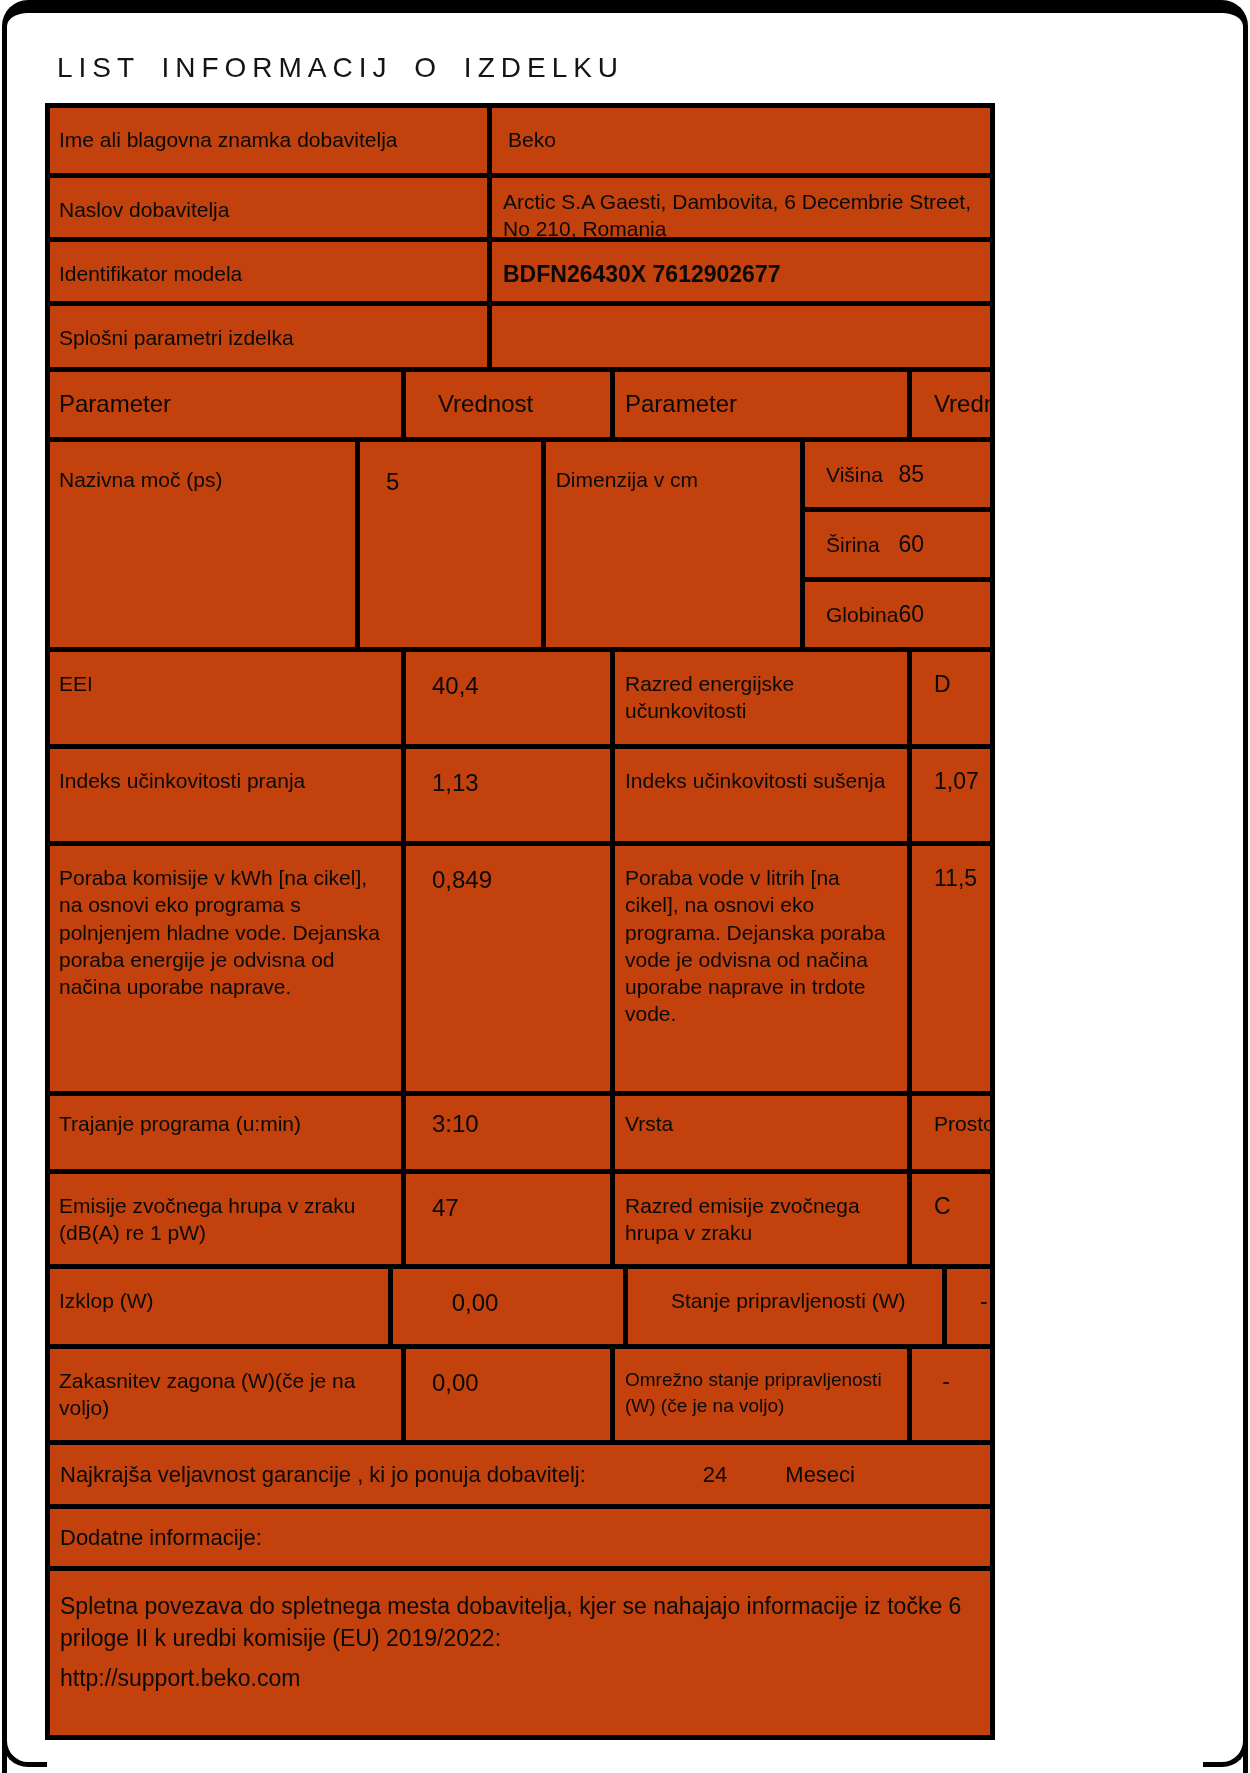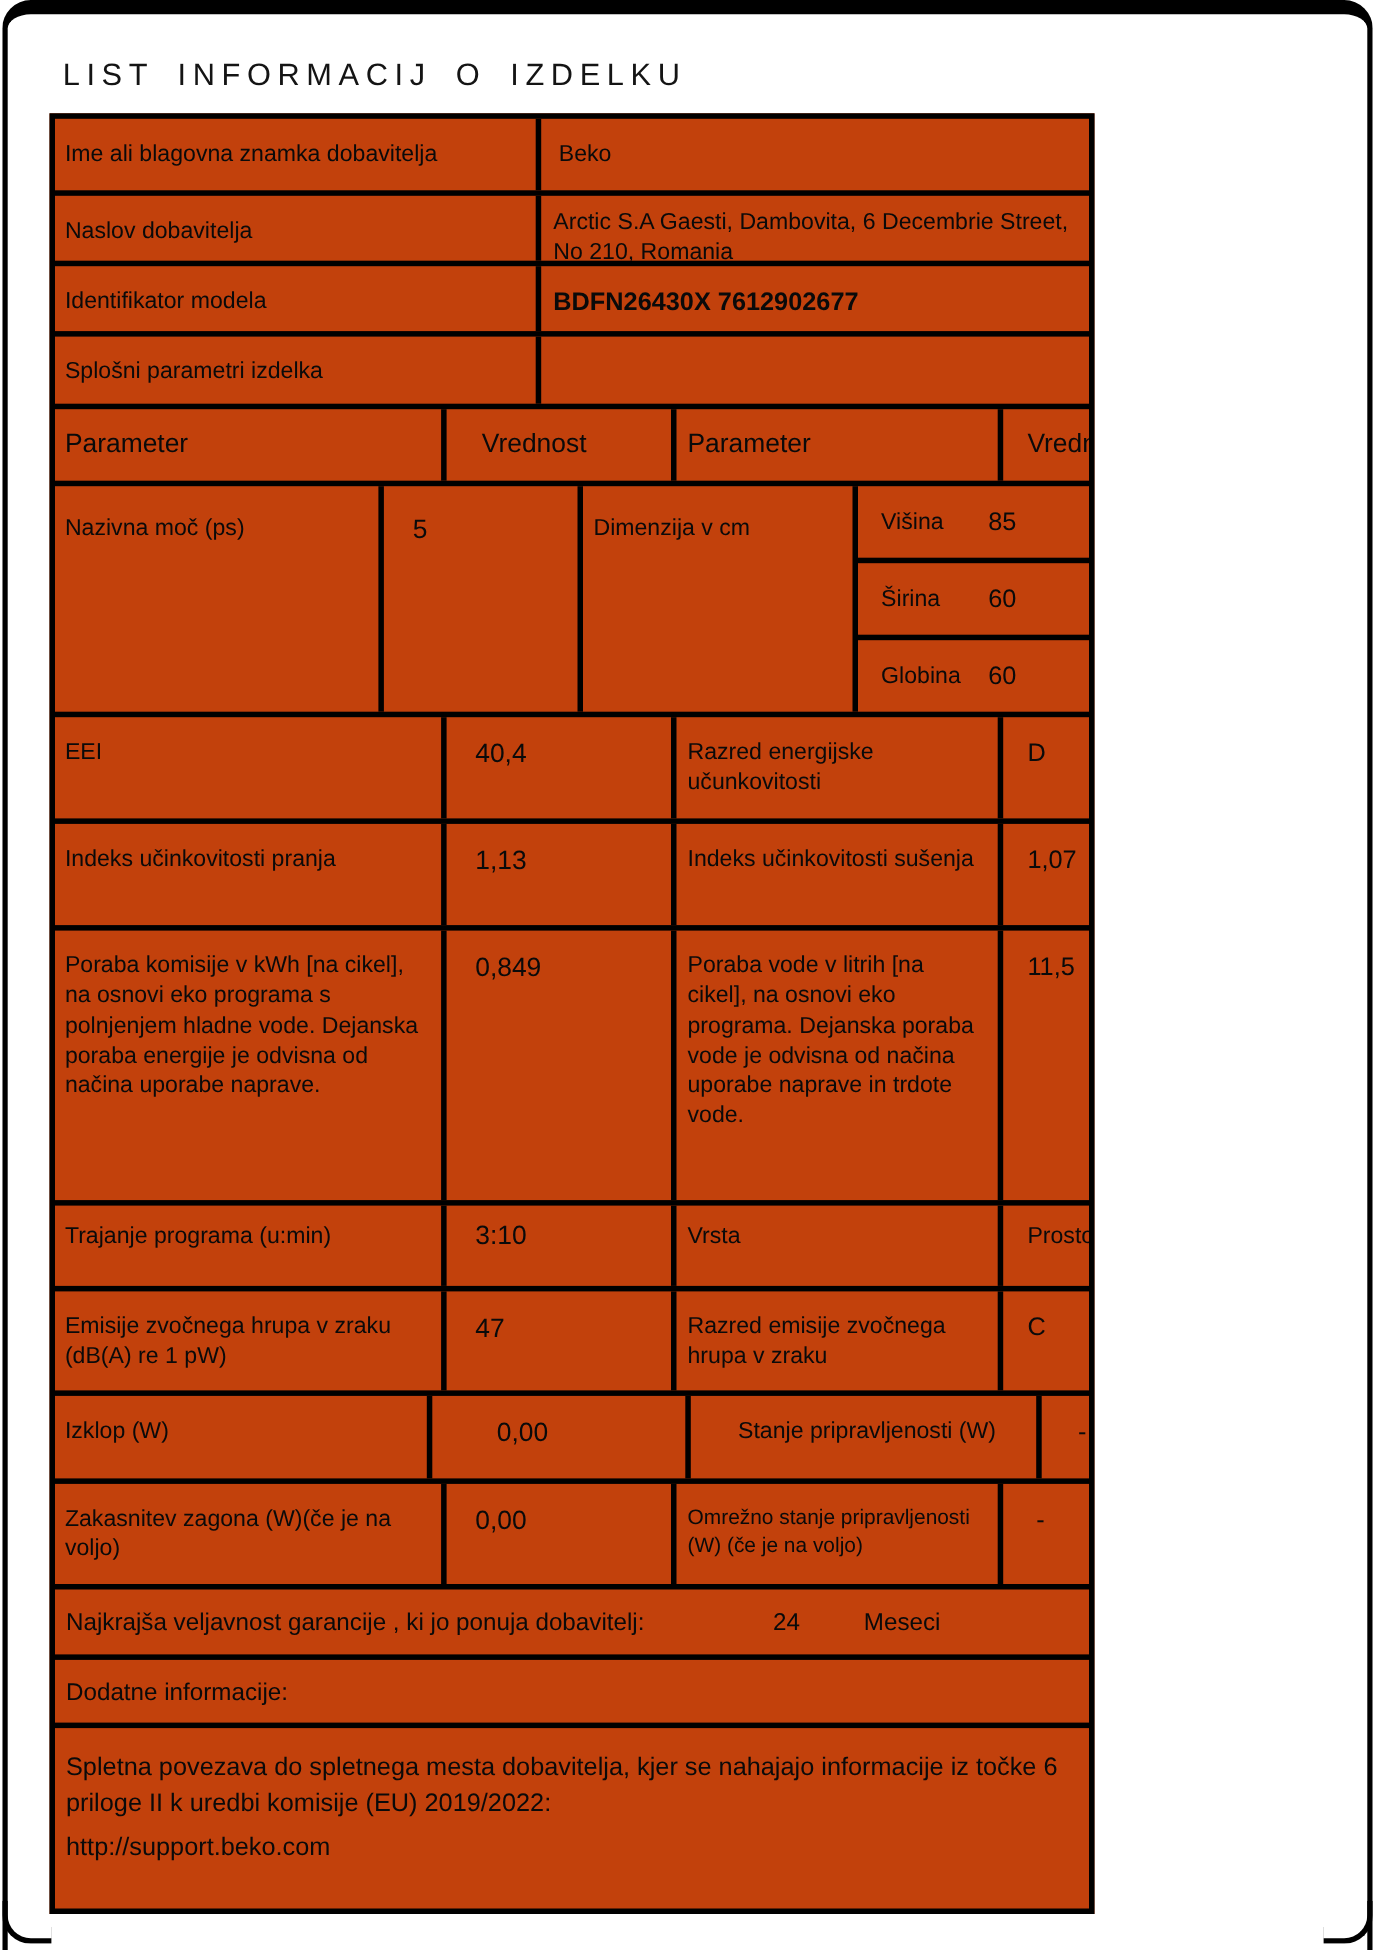--- a/index.html
+++ b/index.html
@@ -53,21 +53,21 @@
   .h-hdr{height:70px;}
   .h-d0{height:210px;}.h-d1{height:97px;}.h-d2{height:97px;}.h-d3{height:250px;}
   .h-d4{height:78px;}.h-d5{height:95px;}.h-d6{height:80px;gap:33px;}.h-d7{height:96px;}
   .h-w{height:64px;}.h-a{height:62px;}.h-link{height:164px;}
 
   .h-d0 .c{padding-top:24px;}
 
   
   .c4col{flex:1;display:flex;flex-direction:column;box-sizing:border-box;}
   .dim-row{flex:1;display:flex;align-items:center;justify-content:space-between;
-    padding:0 66px 0 21px;border-bottom:5px solid #000;font-size:21px;gap:25px;}
+    padding:0 66px 0 21px;border-bottom:5px solid #000;font-size:21px;}
   .dim-row:last-child{border-bottom:none;}
   .dim-value{font-size:23px;}
 
   .dash{padding-left:0;text-align:center;}
   .small{font-size:19px;line-height:1.35;}
 
   
   .single{align-items:center;}
   .wlab{font-size:22px;padding-left:10px;}
   .wval{margin-left:auto;font-size:22px;}

